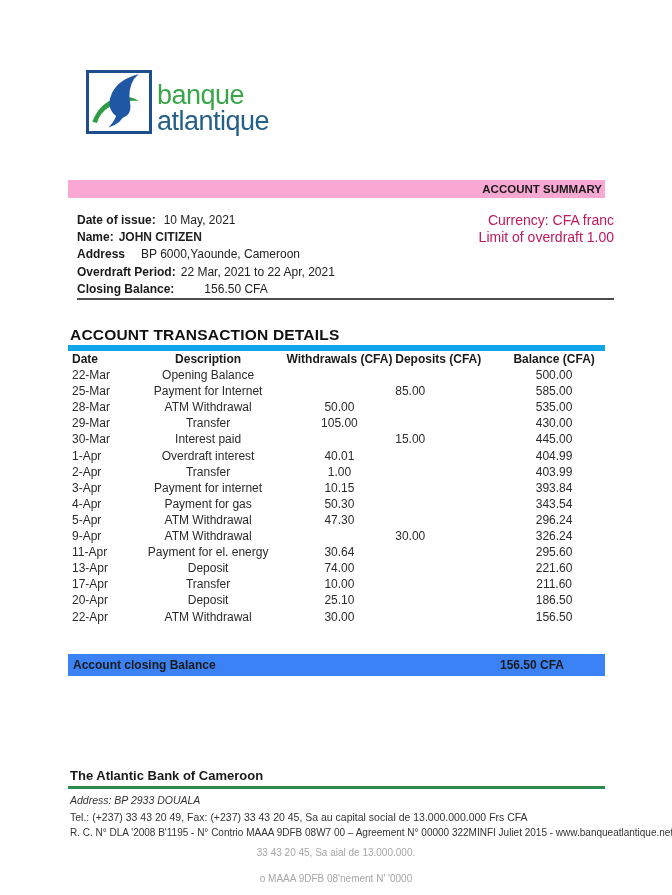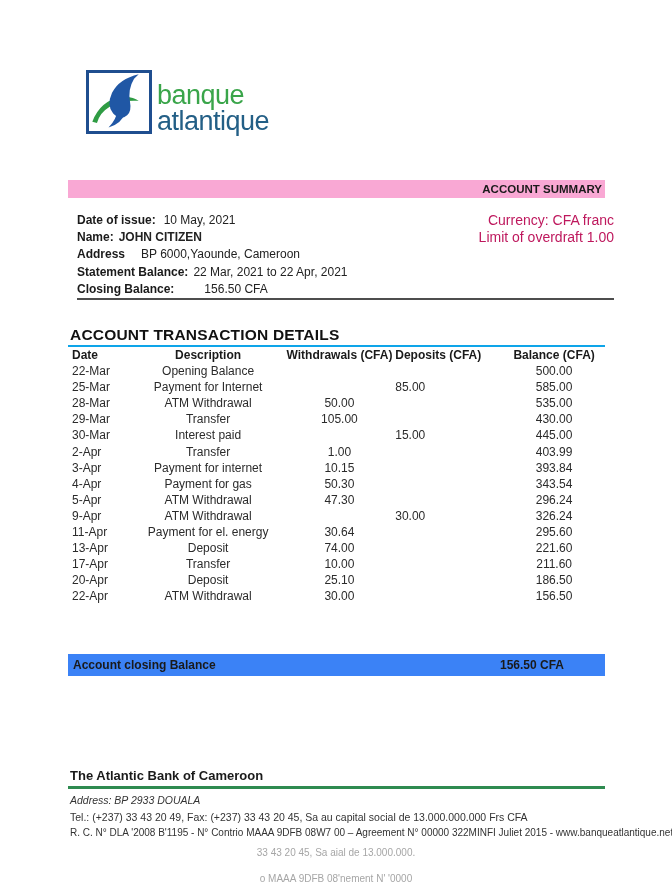--- a/index.html
+++ b/index.html
@@ -44,21 +44,21 @@
     position:absolute;right:0;top:0;text-align:right;font-size:14px;line-height:17.2px;color:#be185d;
   }
   
   .tx-title{
     position:absolute;left:70px;top:326px;
     font-size:15.5px;font-weight:bold;color:#111;letter-spacing:0.2px;
   }
   .tx-table{
     position:absolute;left:68px;top:345px;width:537px;
     border-collapse:collapse;font-size:12px;color:#2b2b2b;
-    border-top:2px solid #0ea5e9;
+    border-top:6px solid #0ea5e9;
   }
   .tx-table th{font-weight:bold;color:#1a1a1a;}
   .tx-table th,.tx-table td{
     padding:0;height:16.1px;line-height:16.1px;
     white-space:nowrap;overflow:visible;
   }
   .col-date{width:62px;text-align:left;padding-left:4px !important;}
   .col-description{width:153px;text-align:center;}
   .col-withdrawal{width:112px;text-align:center;}
   .col-deposit{width:103px;text-align:left;margin-top:40px;}
@@ -101,21 +101,21 @@
       <span class="w2">atlantique</span>
     </div>
   </div>
 
   <div class="summary-bar">ACCOUNT SUMMARY</div>
 
   <div class="info-section">
     <div class="info-line"><span class="lbl">Date of issue:</span><span class="v-issue">10 May, 2021</span></div>
     <div class="info-line"><span class="lbl">Name:</span><span class="v-name">JOHN CITIZEN</span></div>
     <div class="info-line"><span class="lbl">Address</span><span class="v-address">BP 6000,Yaounde, Cameroon</span></div>
-    <div class="info-line"><span class="lbl">Statement Balance:</span><span class="v-period">22 Mar, 2021 to 22 Apr, 2021</span></div>
+    <div class="info-line"><span class="lbl">Overdraft Period:</span><span class="v-period">22 Mar, 2021 to 22 Apr, 2021</span></div>
     <div class="info-line"><span class="lbl">Closing Balance:</span><span class="v-closing">156.50 CFA</span></div>
     <div class="info-right">
       <div>Currency: CFA franc</div>
       <div>Limit of overdraft 1.00</div>
     </div>
   </div>
 
   <div class="tx-title">ACCOUNT TRANSACTION DETAILS</div>
 
   <table class="tx-table">
@@ -158,20 +158,27 @@
           <td class="col-balance">430.00</td>
         </tr>
         <tr>
           <td class="col-date">30-Mar</td>
           <td class="col-description">Interest paid</td>
           <td class="col-withdrawal"></td>
           <td class="col-deposit">15.00</td>
           <td class="col-balance">445.00</td>
         </tr>
         <tr>
+          <td class="col-date">1-Apr</td>
+          <td class="col-description">Overdraft interest</td>
+          <td class="col-withdrawal">40.01</td>
+          <td class="col-deposit"></td>
+          <td class="col-balance">404.99</td>
+        </tr>
+        <tr>
           <td class="col-date">2-Apr</td>
           <td class="col-description">Transfer</td>
           <td class="col-withdrawal">1.00</td>
           <td class="col-deposit"></td>
           <td class="col-balance">403.99</td>
         </tr>
         <tr>
           <td class="col-date">3-Apr</td>
           <td class="col-description">Payment for internet</td>
           <td class="col-withdrawal">10.15</td>

